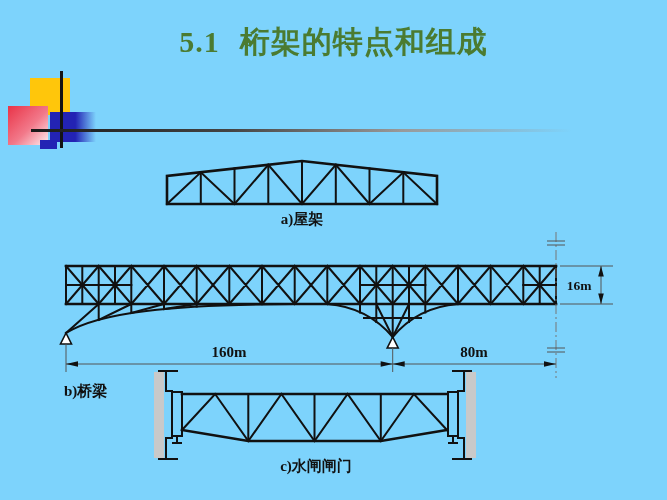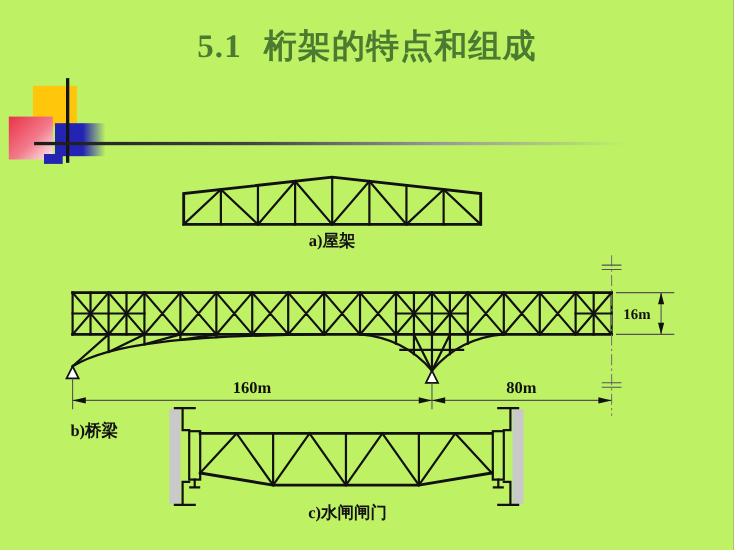--- a/index.html
+++ b/index.html
@@ -1,19 +1,19 @@
 <!DOCTYPE html>
 <html><head>
 <meta charset="utf-8">
 <style>
   html,body{margin:0;padding:0;background:#888;}
   .slide{
     position:relative;
     width:667px;height:500px;
-    background:#bef264;
+    background:#7dd3fc;
     overflow:hidden;
     font-family:"Liberation Serif", serif;
   }
   
   .title{
     position:absolute;left:0;top:22px;width:100%;
     text-align:center;
     color:#4b7b31;
     font-weight:bold;
     font-size:30px;

